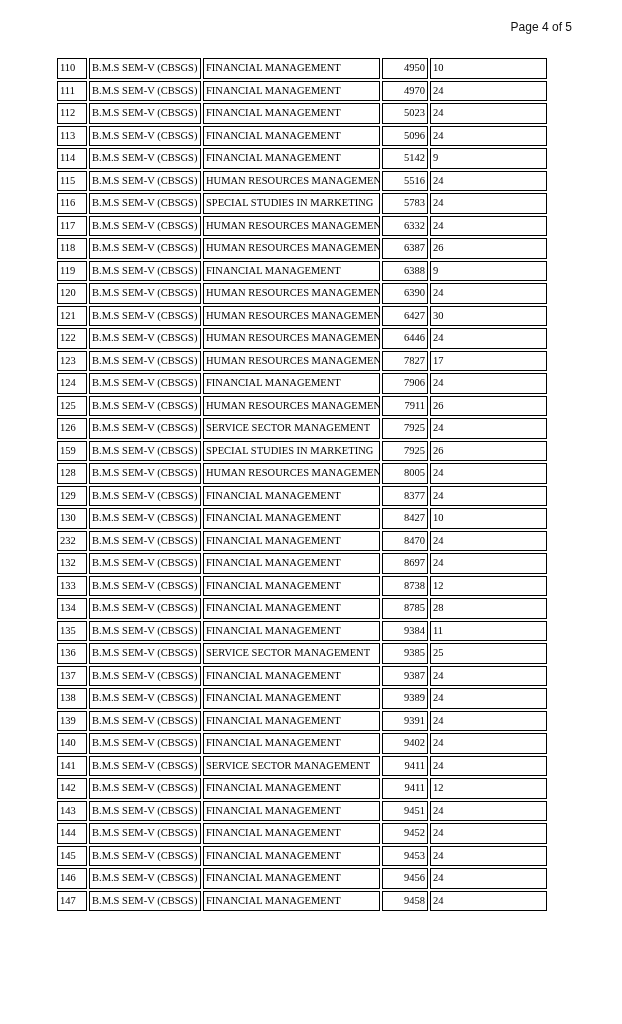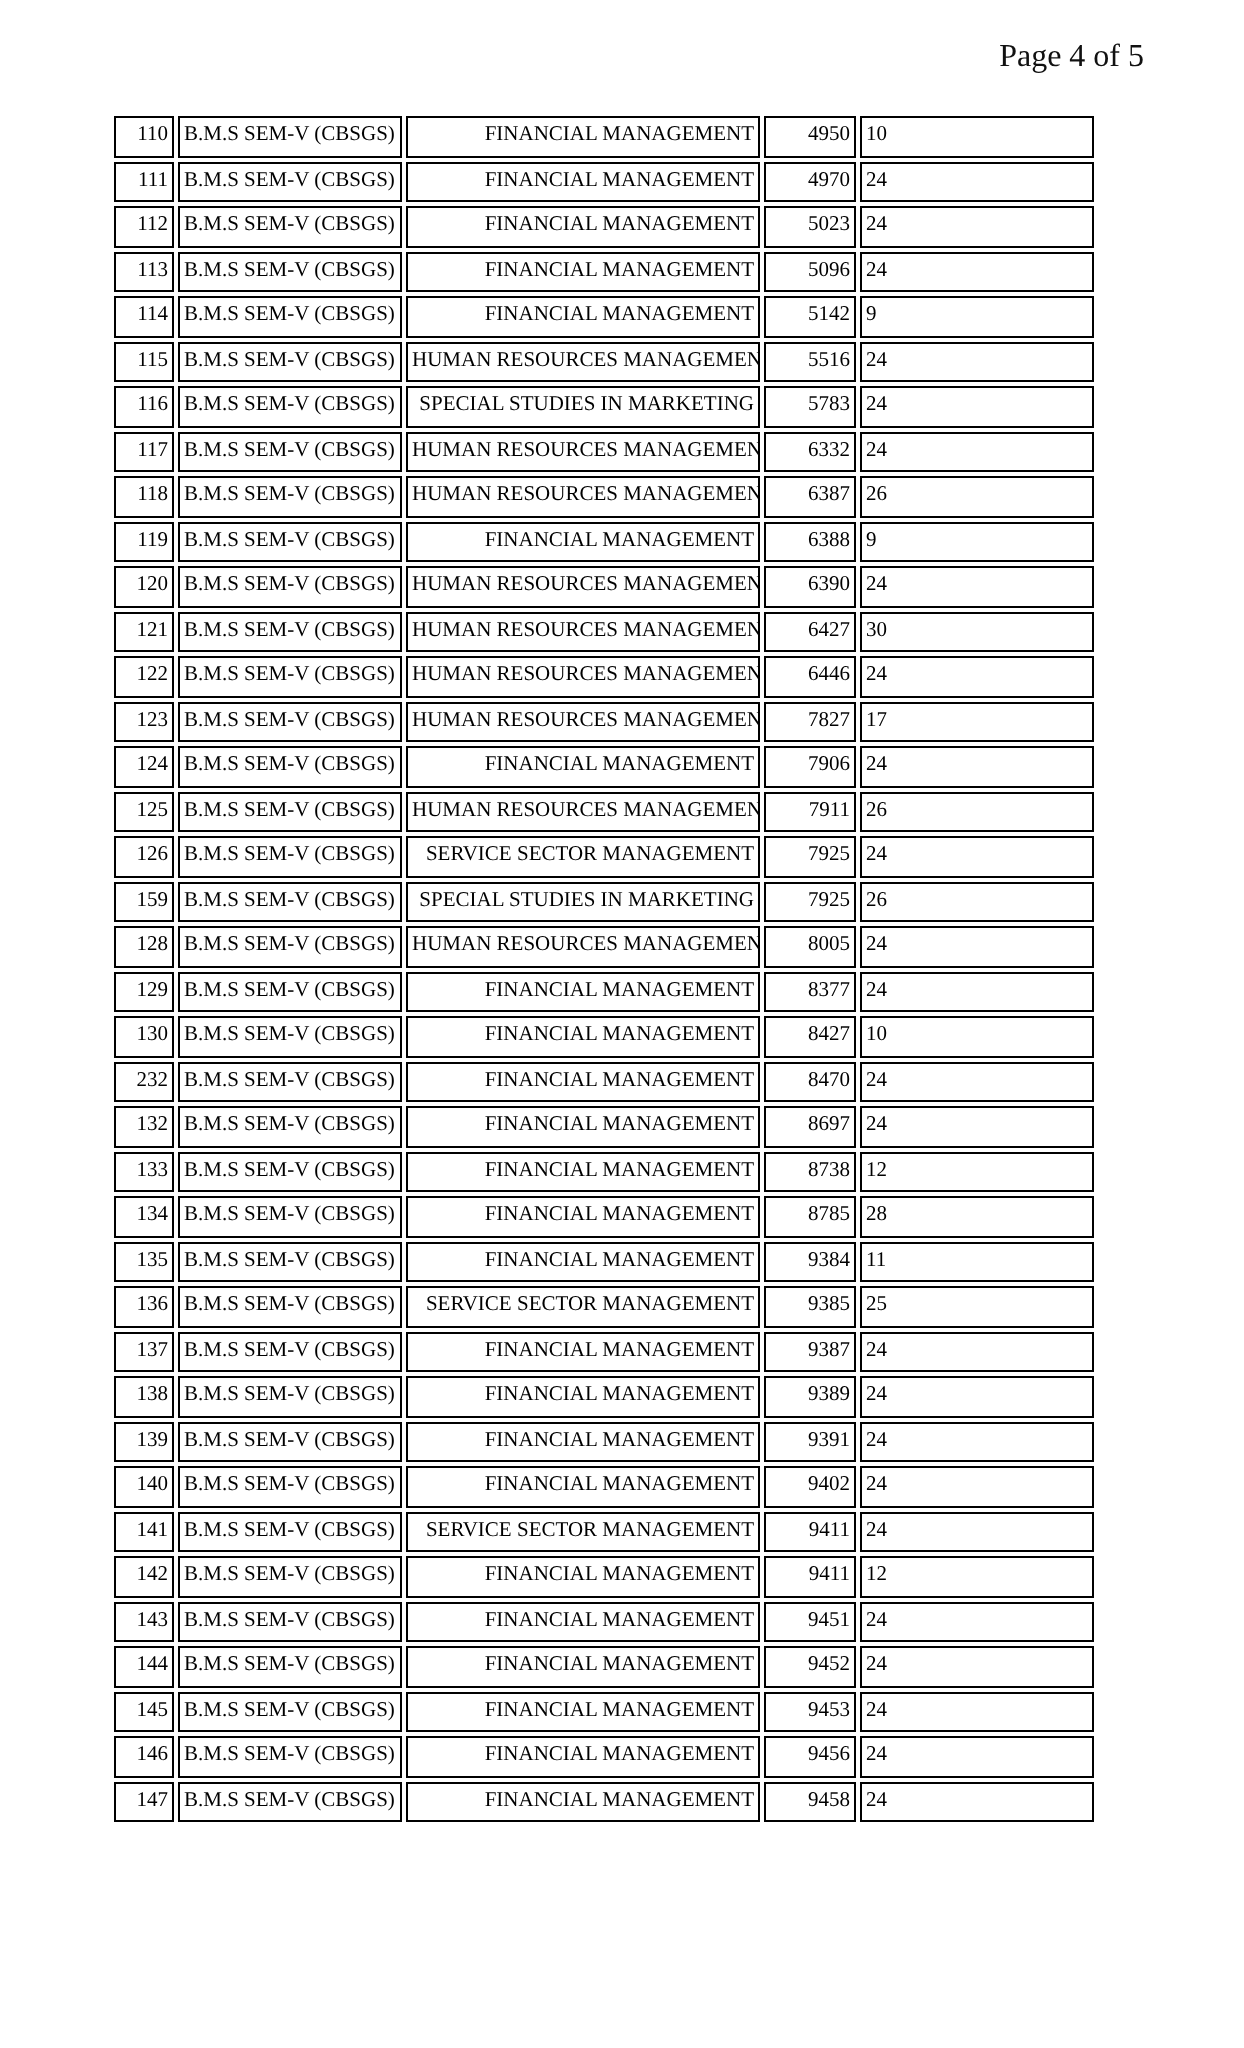--- a/index.html
+++ b/index.html
@@ -12,22 +12,22 @@
     height: 1024px;
     position: relative;
     font-family: "Liberation Serif", serif;
     color: #000000;
     overflow: hidden;
   }
   .page-label {
     position: absolute;
     top: 20px;
     right: 50px;
-    font-family: Liberation Serif, serif;
-    font-size: 16px;
+    font-family: Liberation Sans, sans-serif;
+    font-size: 12px;
     color: #111111;
   }
   table.report-table {
     position: absolute;
     left: 55px;
     top: 56px;
     border-collapse: separate;
     border-spacing: 2px;
     table-layout: fixed;
     width: 482px;
@@ -35,23 +35,23 @@
   table.report-table td {
     border: 1.5px solid #000000;
     height: 18.5px;
     font-size: 10.5px;
     line-height: 1;
     padding: 0 2px;
     overflow: hidden;
     white-space: nowrap;
     background: #ffffff;
   }
-  td.cell-no     { width: 24px;  text-align: right; }
+  td.cell-no     { width: 24px;  text-align: left; }
   td.cell-prog   { width: 106px; text-align: left; padding-left: 4px; }
-  td.cell-subj   { width: 171px; text-align: right; padding-left: 3px; }
+  td.cell-subj   { width: 171px; text-align: left; padding-left: 3px; }
   td.cell-seat   { width: 40px;  text-align: right; }
   td.cell-count  { width: 111px; }
 </style>
 </head>
 <body>
 
 <div class="page-label">Page 4 of 5</div>
 
 <table class="report-table">
   <tbody>

